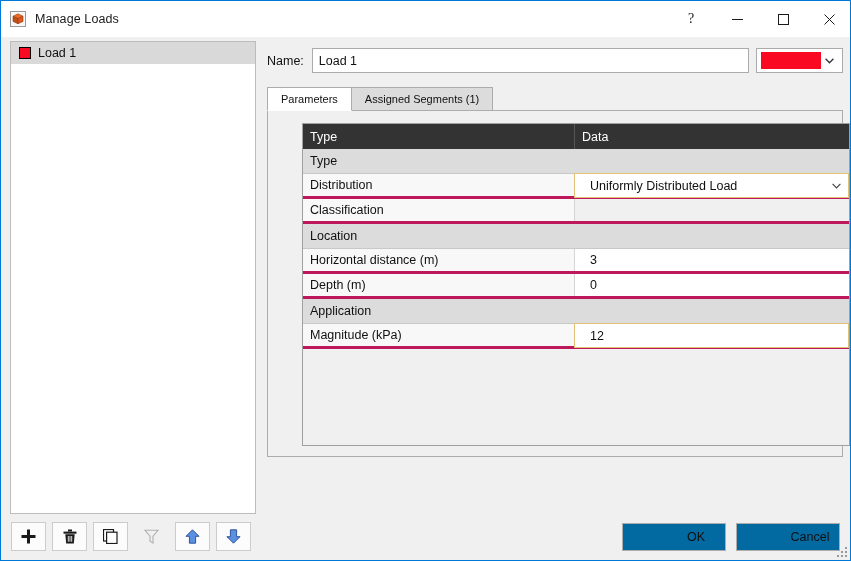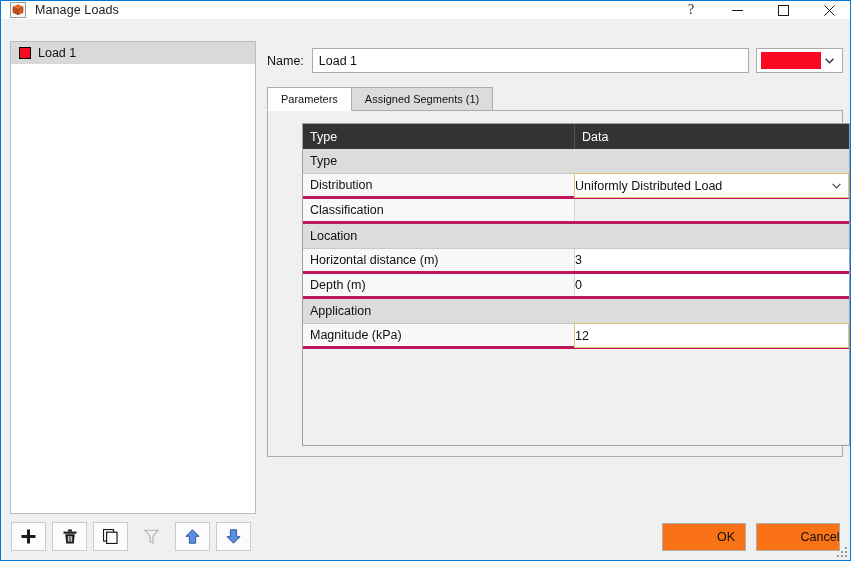--- a/index.html
+++ b/index.html
@@ -22,21 +22,21 @@
     background: #f0f0f0;
     border: 1px solid #0078d7;
     overflow: hidden;
   }
 
   
   .titlebar {
     position: absolute;
     left: 0; top: 0;
     width: 851px;
-    height: 18px;
+    height: 36px;
     background: #ffffff;
     display: flex;
     align-items: center;
     box-sizing: border-box;
   }
   .title-icon {
     width: 16px;
     height: 16px;
     margin-left: 9px;
     margin-right: 9px;
@@ -275,21 +275,21 @@
     border-right: 1px solid #d4d4d4;
     color: #101010;
     cursor: default;
   }
   .grid-row.group .cell-type { background: transparent; }
   .cell-data {
     flex: 1 1 auto;
     box-sizing: border-box;
     display: flex;
     align-items: center;
-    padding-left: 0;
+    padding-left: 15px;
     background: #ffffff;
     color: #101010;
     cursor: default;
     position: relative;
   }
   .cell-data.editing {
     border: 1px solid #e2c275;
     background: #ffffff;
     margin: -1px 0 -1px -1px;
     height: 25px;
@@ -310,24 +310,24 @@
 
   
   .dialog-buttons {
     position: absolute;
     right: 10px;
     top: 522px;
     display: flex;
     gap: 10px;
   }
   .dlg-btn {
-    width: 84px;
+    width: 104px;
     height: 28px;
     border: 1px solid #adadad;
-    background: #f97316;
+    background: #0369a1;
     box-sizing: border-box;
     display: flex;
     align-items: center;
     justify-content: center;
     font-size: 12.5px;
     color: #101010;
     font-family: "Liberation Sans", sans-serif;
     cursor: default;
     padding-left: 44px;
   }

